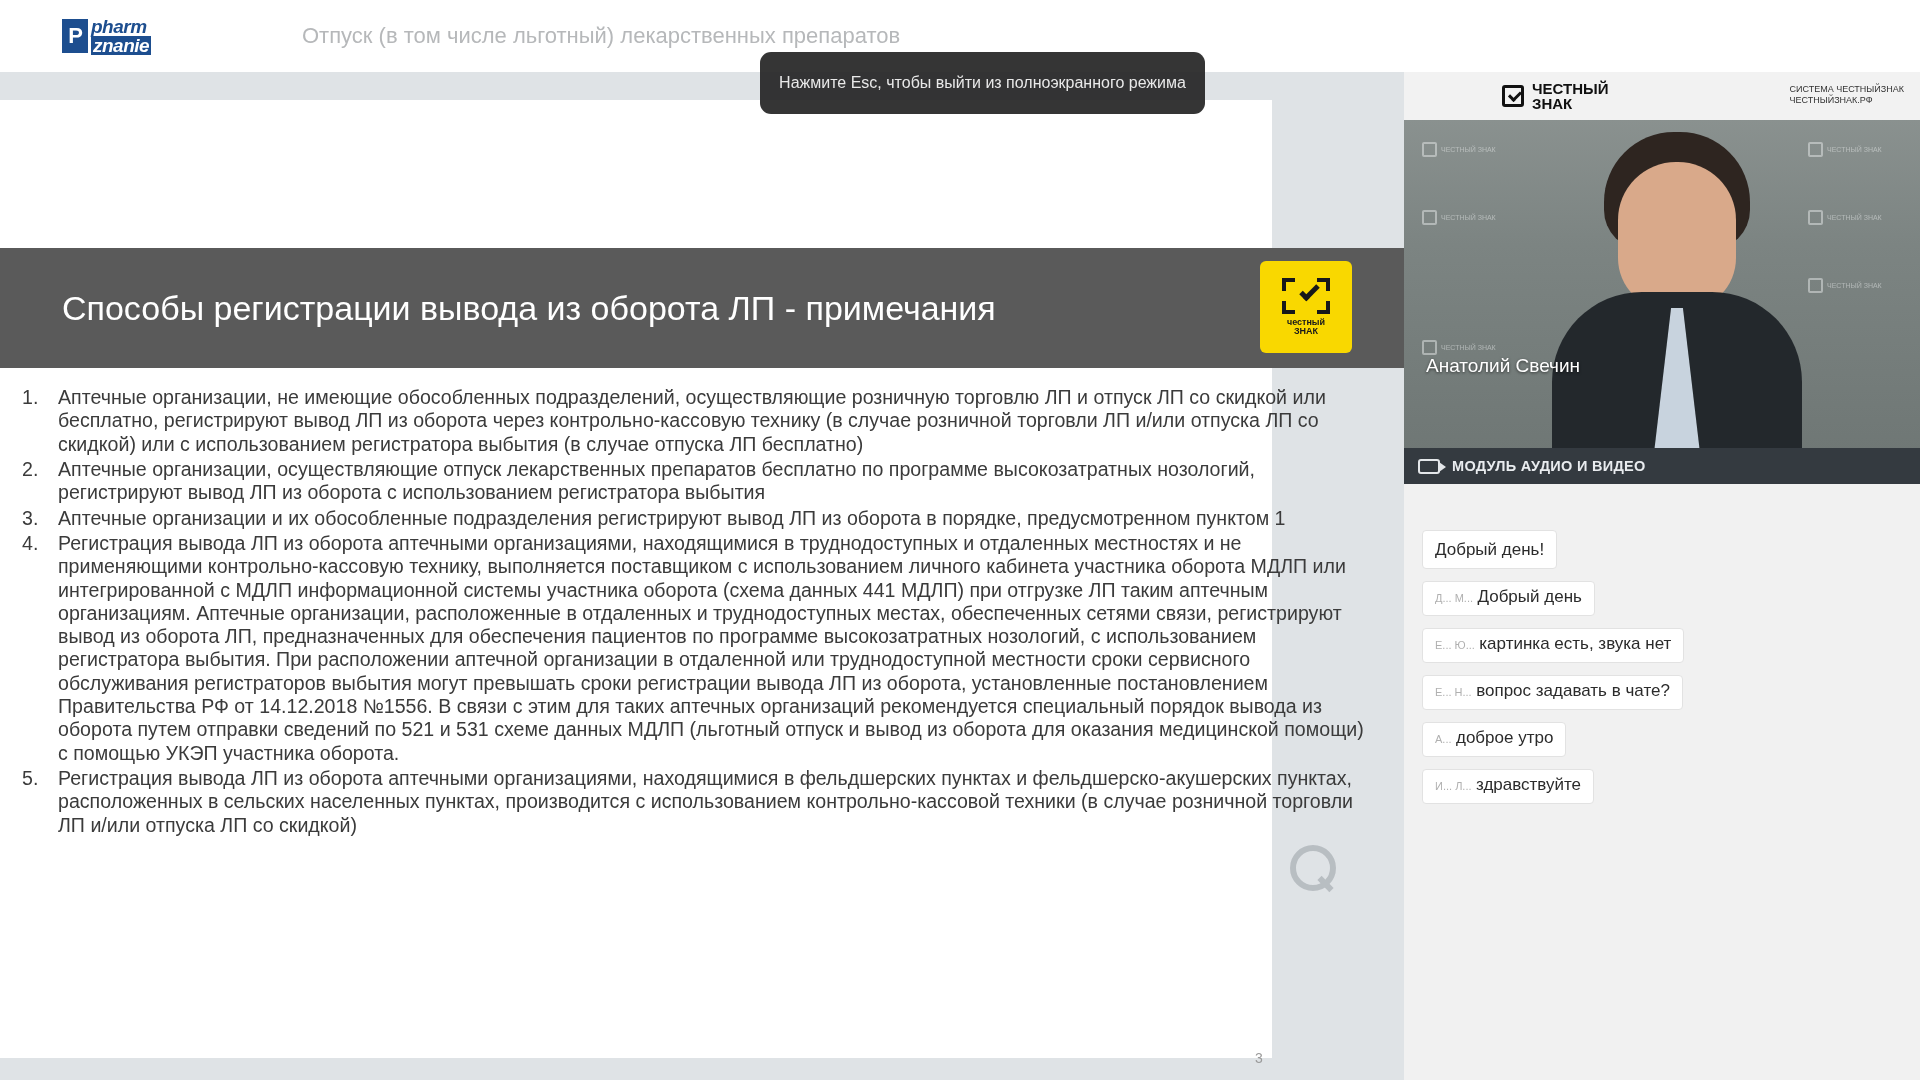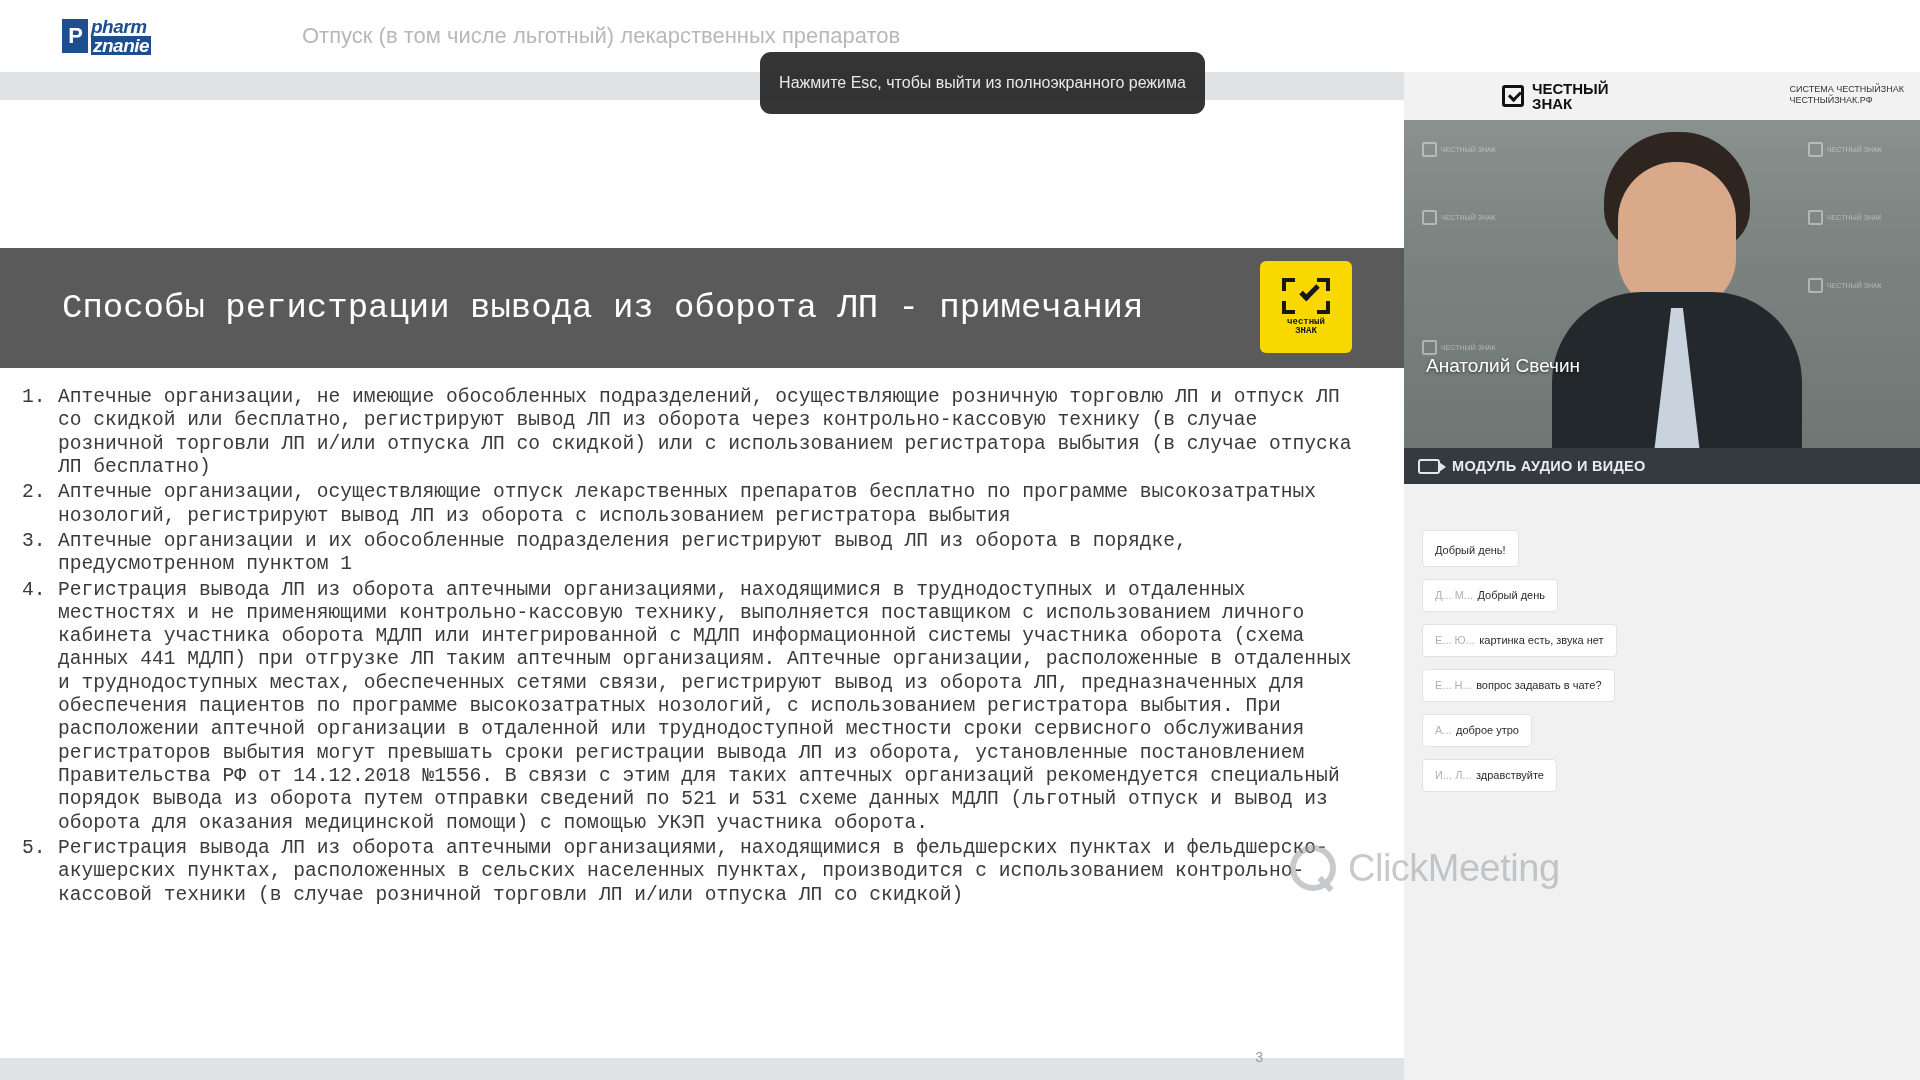--- a/index.html
+++ b/index.html
@@ -85,23 +85,22 @@
   
   .slide-area {
     position: absolute;
     left: 0; top: 72px;
     width: 1404px; height: 1008px;
     background: #dfe3e6;
   }
   .slide {
     position: absolute;
     left: 0; top: 28px;
-    width: 1404px; height: 958px;
+    width: 1272px; height: 958px;
     background: #ffffff;
-    font-family: Liberation Mono, monospace;
   }
   .slide-header {
     position: absolute;
     left: 0; top: 148px;
     width: 1404px; height: 120px;
     background: #5a5a5a;
     display: flex;
     align-items: center;
   }
   .slide-header h1 {
@@ -329,21 +328,21 @@
     margin-bottom: 12px;
     max-width: 430px;
   }
   .msg .who {
     font-size: 11px;
     color: #b0b0b0;
     margin-bottom: 3px;
     white-space: nowrap;
   }
   .msg .txt {
-    font-size: 11px;
+    font-size: 17px;
     color: #2b2b2b;
     white-space: nowrap;
   }
   .msg.no-author { padding-top: 9px; }
 
   .cm-watermark {
     position: absolute;
     left: 1290px; top: 845px;
     display: flex; align-items: center; gap: 12px;
     opacity: 0.55;
@@ -500,16 +499,15 @@
       </span></div>
       <div><span class="msg">
         <span class="who">И... Л...</span>
         <span class="txt">здравствуйте</span>
       </span></div>
     </div>
   </div>
 
   <div class="cm-watermark">
     <div class="ring"></div>
-    <div class="wt">ClickMeeting</div>
   </div>
 
 </div>
 
 </body></html>

